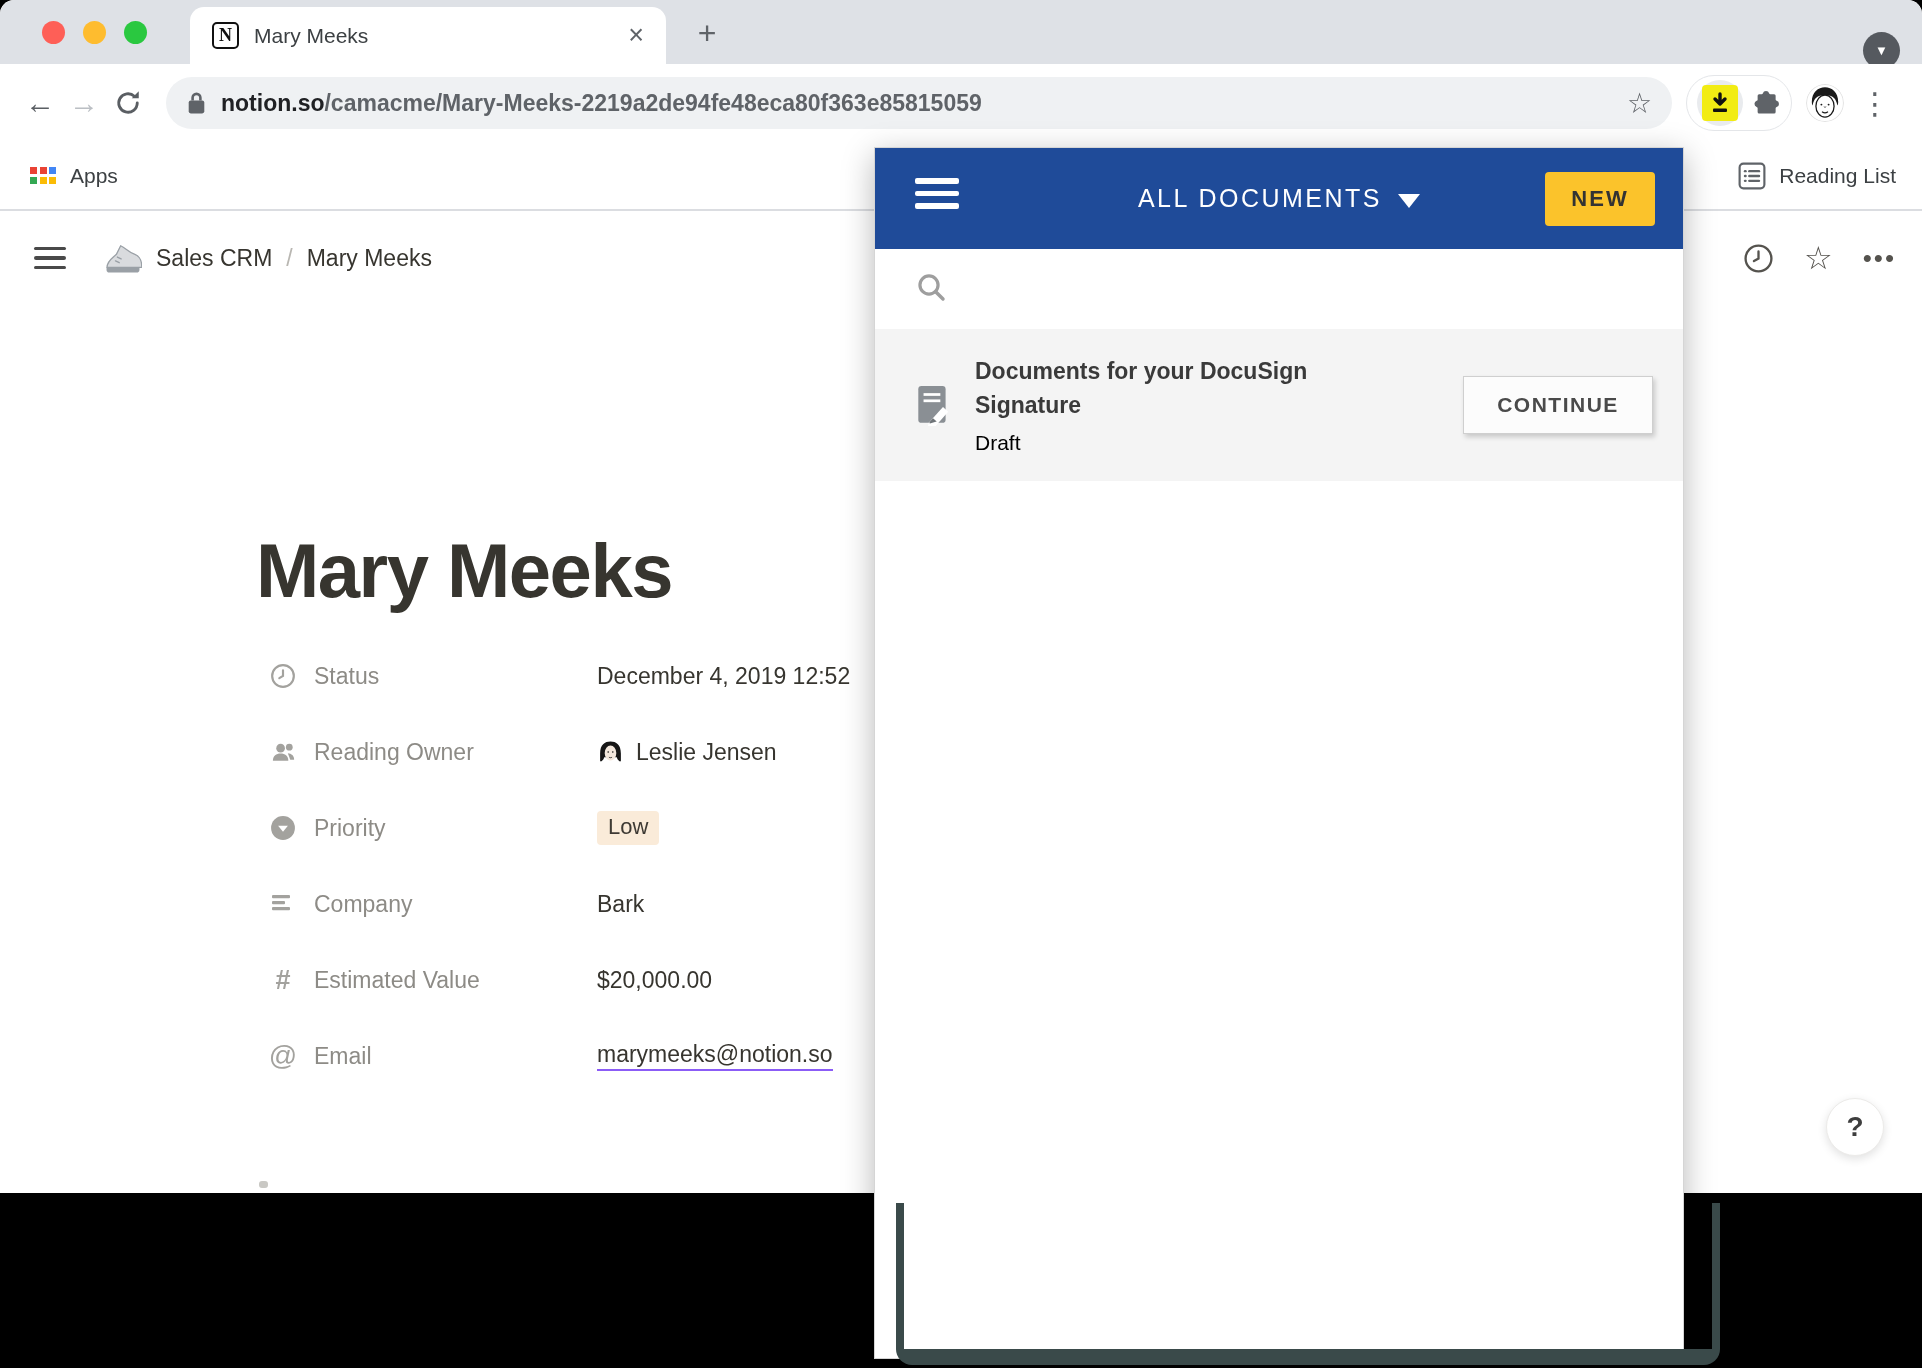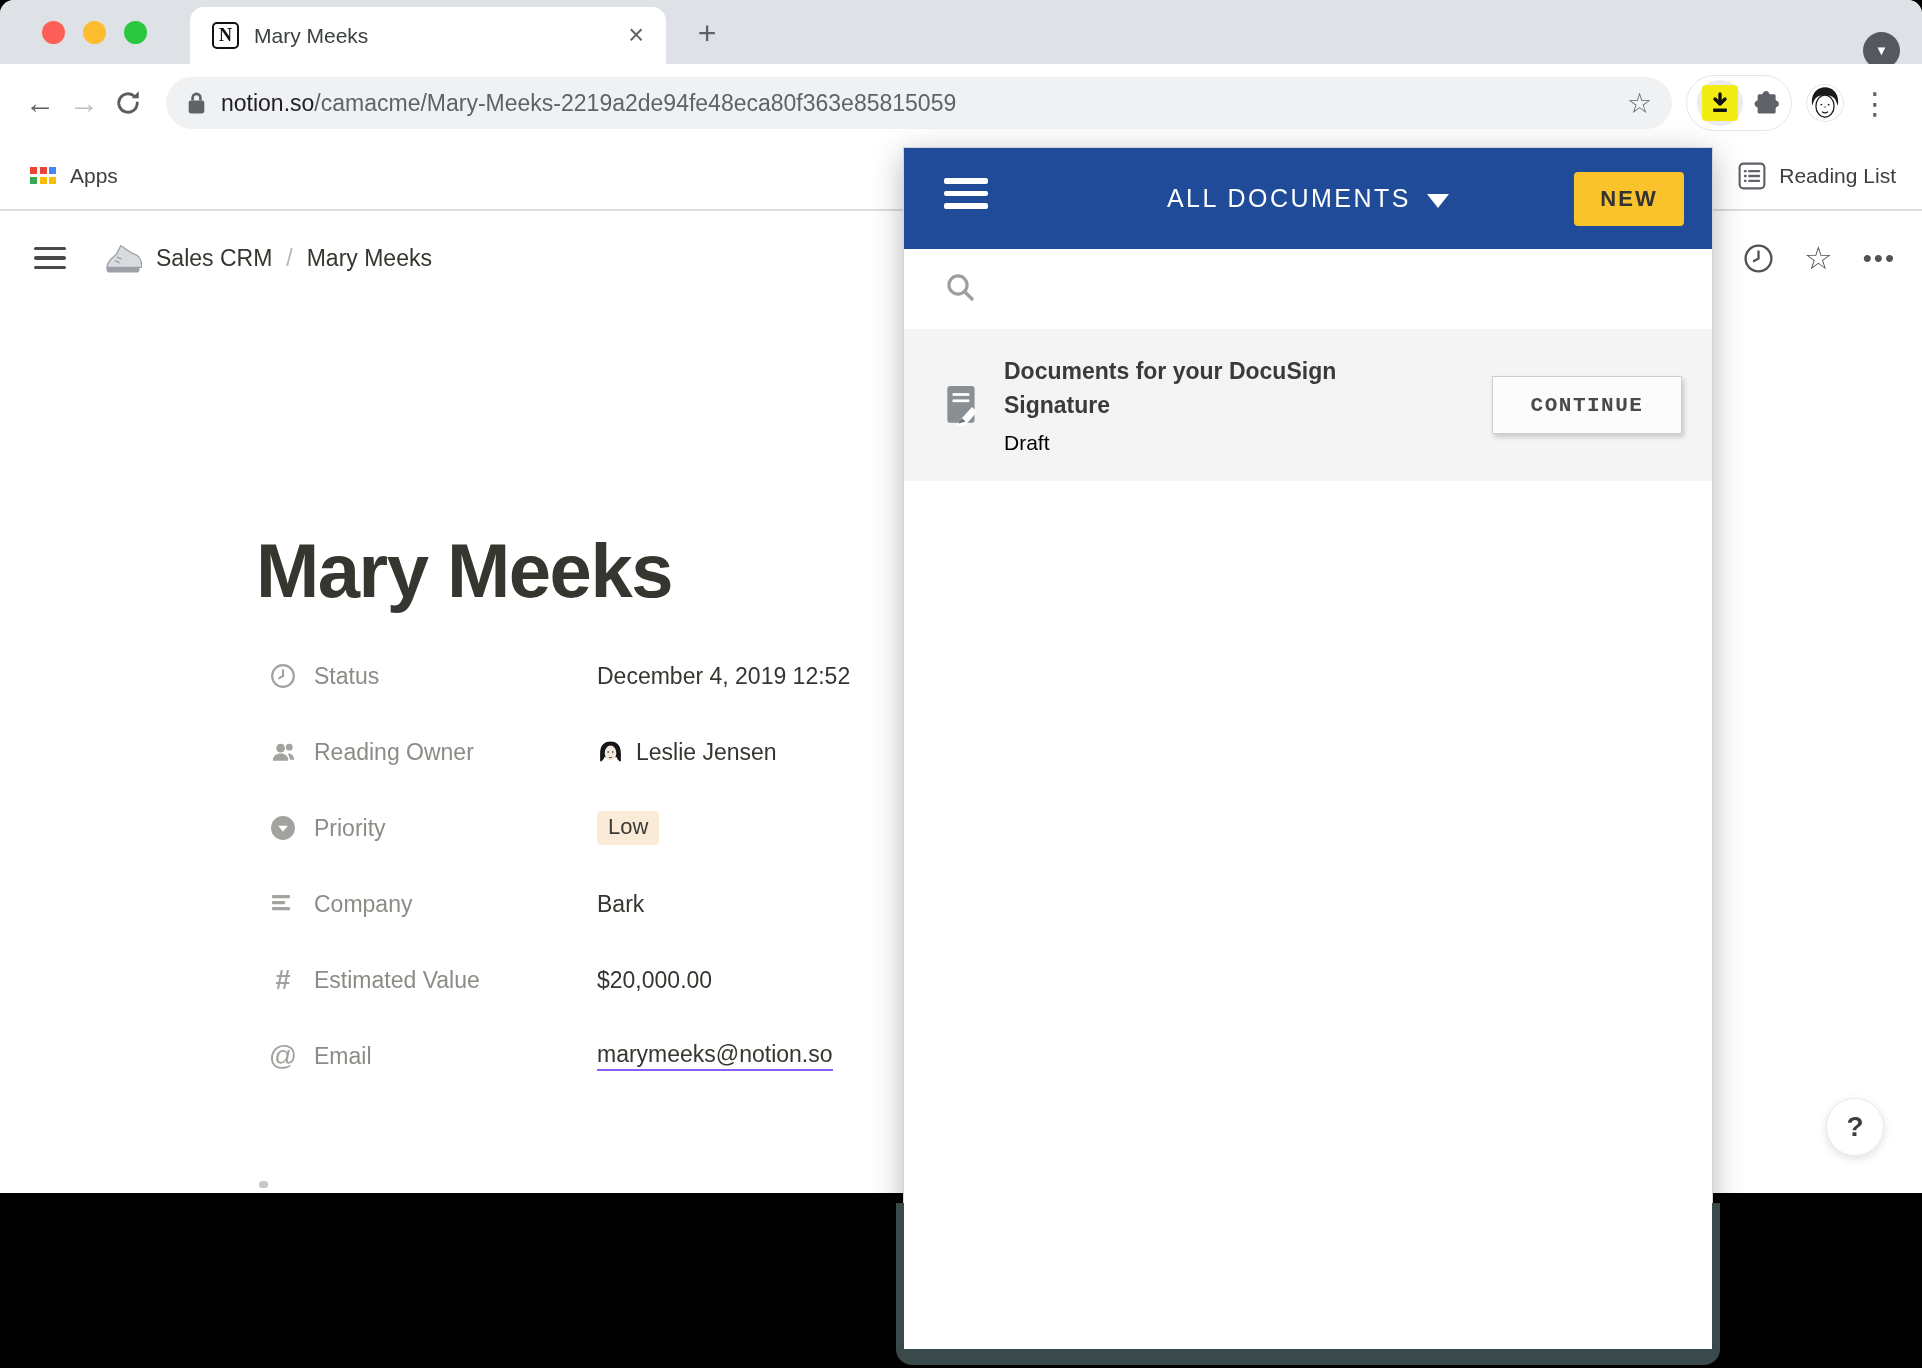--- a/index.html
+++ b/index.html
@@ -28,21 +28,21 @@
   .tabsearch { position:absolute; right:22px; top:32px; width:37px; height:37px; border-radius:50%;
                background:#55595F; display:flex; align-items:center; justify-content:center;
                color:#fff; font-size:13px; }
 
   
   .toolbar { position:relative; height:78px; background:#fff; display:flex; align-items:center; padding:0 18px; }
   .nav-ic { width:44px; height:44px; display:flex; align-items:center; justify-content:center;
             font-size:30px; color:#5A5E63; flex:none; }
   .nav-ic.disabled { color:#BBBFC4; }
   .urlbar { flex:1; min-width:0; height:52px; margin:0 14px 0 16px; background:#EFF1F3; border-radius:27px;
-            display:flex; align-items:center; padding:0 20px; }
+            display:flex; align-items:center; padding:0 20px;font-weight:bold; }
   .url-text { font-size:23px; white-space:nowrap; overflow:hidden; min-width:0; }
   .url-host { color:#202124; } .url-path { color:#5F6368; }
   .url-star { margin-left:auto; font-size:28px; color:#5F6368; padding-left:12px; }
   .ext-capsule { flex:none; height:56px; border:1.5px solid #E4E6E9; border-radius:28px; background:#fff;
                  display:flex; align-items:center; padding:0 10px; gap:8px; }
   .dl-circle { width:46px; height:46px; border-radius:50%; background:#E9EBEE;
                display:flex; align-items:center; justify-content:center; }
   .dl-icon { width:36px; height:36px; background:#F2EC13; border-radius:4px;
              display:flex; align-items:center; justify-content:center; }
   .avatar-btn { width:38px; height:38px; border-radius:50%; overflow:hidden; margin-left:14px; flex:none; }
@@ -85,21 +85,21 @@
   .owner-avatar { width:27px; height:27px; border-radius:50%; overflow:hidden; margin-right:12px; flex:none; }
   .partial-glyph { position:absolute; left:259px; top:970px; width:9px; height:7px;
                    background:#C9C8C4; border-radius:3px; }
 
   .help-btn { position:absolute; left:1826px; top:887px; width:58px; height:58px; border-radius:50%;
               background:#fff; border:1.5px solid #ECEBE9; box-shadow:0 3px 10px rgba(0,0,0,0.12);
               display:flex; align-items:center; justify-content:center;
               font-size:28px; font-weight:bold; color:#3E3E3E; }
 
   
-  .panel { position:absolute; left:903px; top:147px; width:810px; height:1212px; background:#fff;
+  .panel { position:absolute; left:874px; top:147px; width:810px; height:1212px; background:#fff;
            border:1px solid #D5D5D5; box-shadow:0 8px 30px rgba(0,0,0,0.28); z-index:5;
            display:flex; flex-direction:column; }
   .ds-header { position:relative; height:101px; background:#1F4B99; flex:none; }
   .ds-burger { position:absolute; left:40px; top:30px; width:44px; display:flex; flex-direction:column; gap:7px; }
   .ds-burger i { height:5.5px; background:#fff; border-radius:2px; }
   .ds-nav { position:absolute; left:0; right:0; top:0; height:101px; display:flex;
             align-items:center; justify-content:center; gap:16px; }
   .ds-nav-title { color:#fff; font-size:25px; font-weight:500; letter-spacing:2.5px; }
   .ds-caret { width:0; height:0; border-left:11px solid transparent; border-right:11px solid transparent;
               border-top:14px solid #fff; margin-top:4px; }
@@ -111,21 +111,21 @@
   .ds-search svg { position:absolute; left:40px; top:22px; }
   .ds-item { flex:none; min-height:152px; background:#F4F4F4; display:flex; align-items:center;
              padding:22px 30px 22px 40px; }
   .ds-doc-icon { flex:none; display:flex; }
   .ds-item-text { margin-left:24px; width:390px; }
   .ds-item-title { font-size:23px; font-weight:bold; color:#3A3A3A; line-height:1.45; }
   .ds-item-status { font-size:21px; color:#000000; margin-top:9px; }
   .ds-continue { margin-left:auto; width:190px; height:58px; background:#FCFCFC; border:1px solid #CFCFCF;
                  box-shadow:2px 3px 5px rgba(0,0,0,0.18); font-size:21px; font-weight:bold;
                  letter-spacing:1.5px; color:#4A4A4A; display:flex; align-items:center; justify-content:center;
-                 font-family:Liberation Mono, monospace; }
+                 font-family:Liberation Sans, sans-serif; }
   .ds-body { flex:1; background:#fff; }
 
   .panel-frame { position:absolute; left:896px; top:1203px; width:824px; height:162px;
                  border-left:8px solid #3A4A4A; border-right:8px solid #3A4A4A;
                  border-bottom:16px solid #3A4A4A; border-radius:0 0 16px 16px;
                  z-index:6; pointer-events:none; }
 </style>
 </head>
 <body>
 

